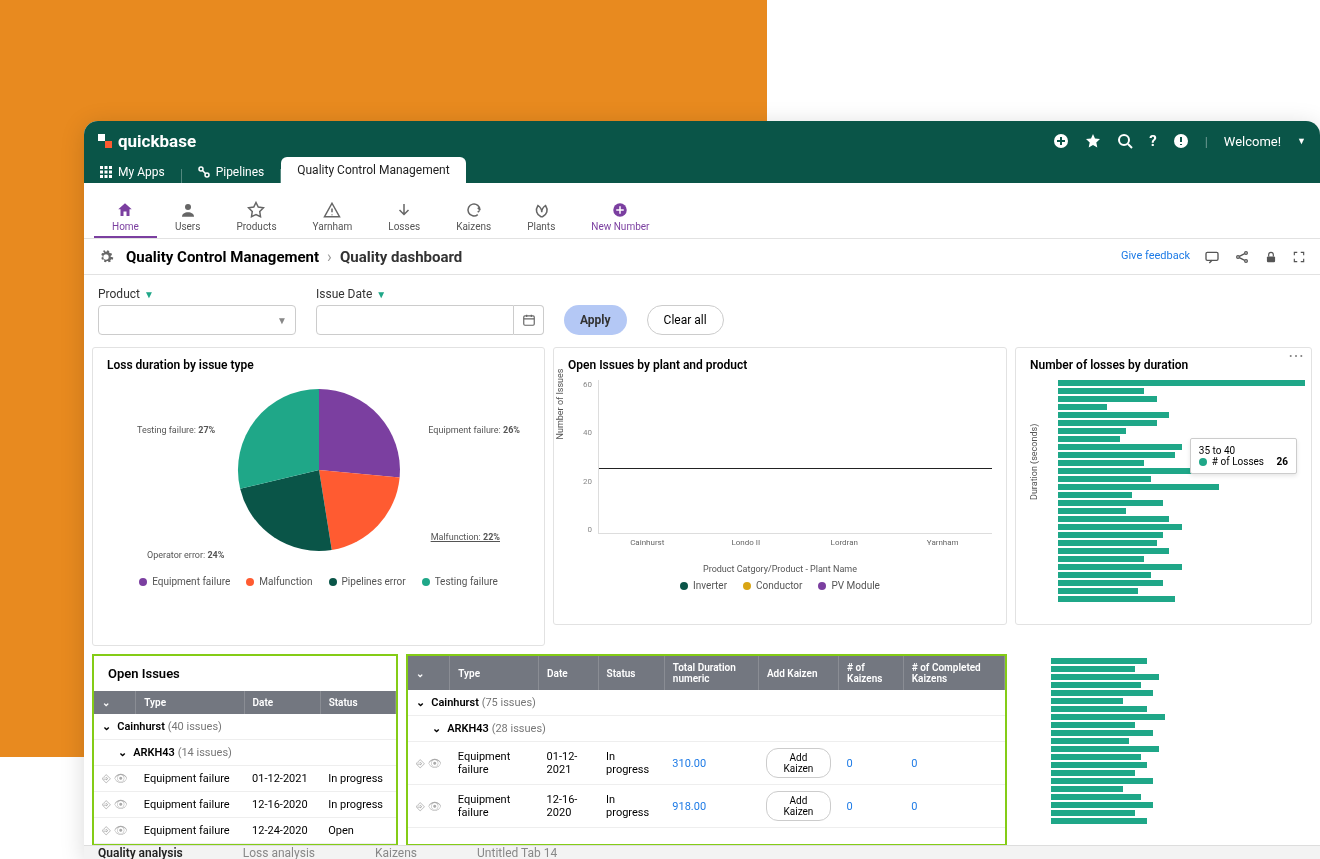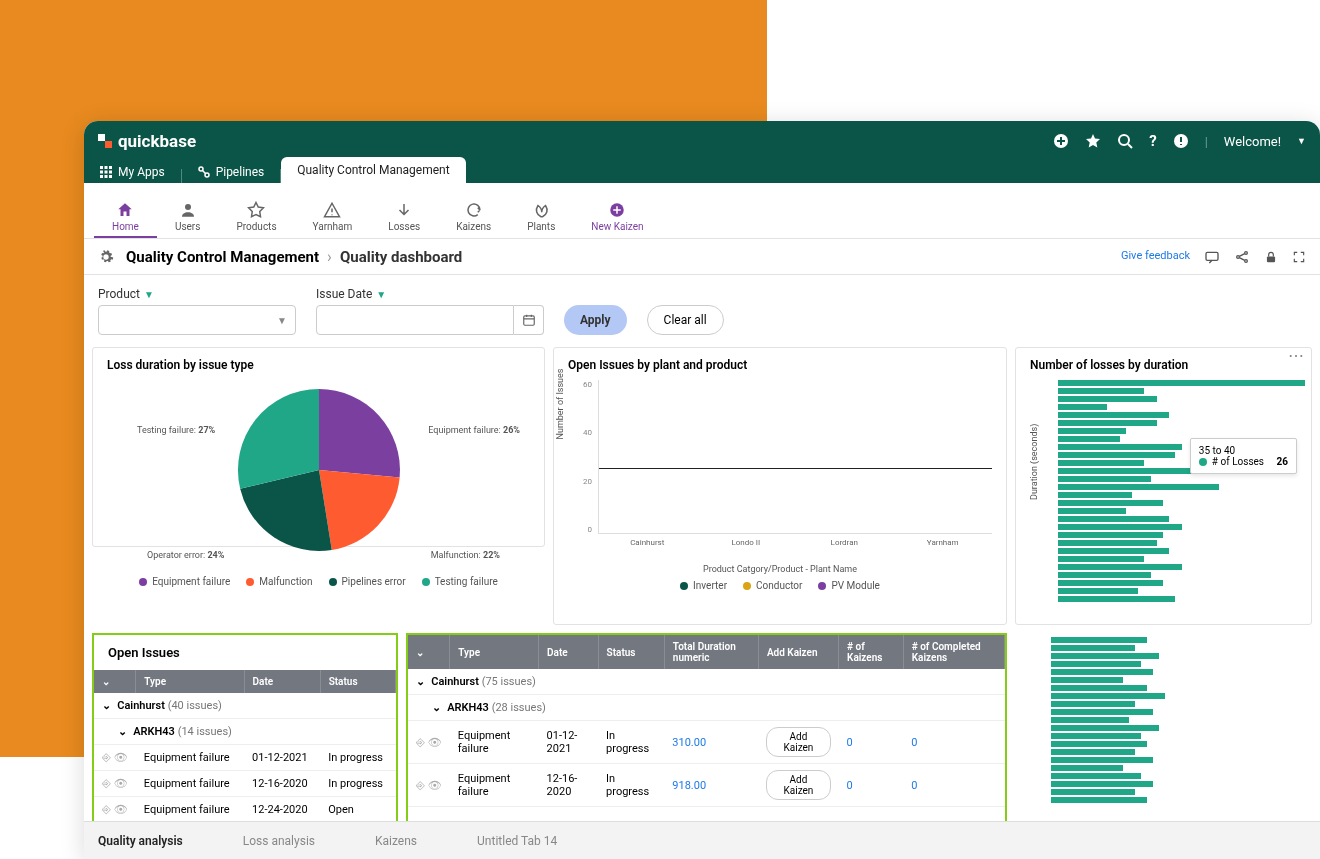--- a/index.html
+++ b/index.html
@@ -36,21 +36,21 @@
 .finput{height:30px;border:1px solid #ccc;border-radius:4px;padding:0 8px;background:#fff;position:relative;}
 .fselect{width:198px;display:flex;align-items:center;justify-content:flex-end;}
 .fdate{width:198px;display:flex;align-items:center;}
 .fdate-btn{width:30px;height:30px;border:1px solid #ccc;border-left:none;border-radius:0 4px 4px 0;display:flex;align-items:center;justify-content:center;cursor:pointer;}
 .btn{height:30px;padding:0 16px;border-radius:16px;font-size:12px;cursor:pointer;display:flex;align-items:center;}
 .btn-apply{background:#b4c8f5;border:none;color:#333;font-weight:bold;}
 .btn-clear{background:#fff;border:1px solid #ccc;}
 .dash{padding:0 8px;display:flex;gap:8px;}
 .card{background:#fff;border:1px solid #e2e2e2;border-radius:3px;padding:10px 14px;}
 .card-title{font-size:12px;font-weight:600;margin-bottom:8px;}
-.row1 .card:nth-child(1){width:453px;height:200px;}
+.row1 .card:nth-child(1){width:453px;height:299px;}
 .row1 .card:nth-child(2){width:454px;height:278px;}
 .row1 .card:nth-child(3){flex:1;height:278px;position:relative;}
 .pie-wrap{display:flex;justify-content:center;position:relative;height:190px;}
 .pie-label{position:absolute;font-size:9px;color:#555;}
 .pie-label b{font-weight:700;}
 .legend{display:flex;justify-content:center;gap:16px;font-size:10px;color:#555;margin-top:6px;}
 .legend-item{display:flex;align-items:center;gap:5px;}
 .legend-dot{width:8px;height:8px;border-radius:50%;}
 .barchart{height:180px;position:relative;padding-left:30px;}
 .bc-y{position:absolute;left:0;top:0;bottom:26px;display:flex;flex-direction:column;justify-content:space-between;font-size:8px;color:#888;align-items:flex-end;width:24px;}
@@ -78,21 +78,21 @@
 .tbl{width:100%;border-collapse:collapse;font-size:11px;}
 .tbl th{background:#737780;color:#fff;font-weight:600;padding:6px 8px;text-align:left;border-right:1px solid #8a8d94;font-size:10px;}
 .tbl th:first-child{width:30px;}
 .tbl td{padding:6px 8px;border-bottom:1px solid #eee;}
 .grp-row{font-weight:600;}
 .grp-row .chev{display:inline-block;margin-right:6px;}
 .grp-count{color:#777;font-weight:400;}
 .row-icons{color:#aaa;display:flex;gap:3px;}
 .link-num{color:#1e7be6;}
 .btn-kaizen{border:1px solid #ccc;border-radius:12px;padding:3px 10px;font-size:10px;background:#fff;cursor:pointer;}
-.bottom-tabs{position:absolute;bottom:0;left:0;right:0;background:#f3f3f3;border-top:1px solid #ddd;height:38px;display:flex;align-items:center;padding:0 14px;gap:60px;font-size:12px;}
+.bottom-tabs{position:absolute;bottom:0;left:0;right:0;background:#f3f3f3;border-top:1px solid #ddd;height:14px;display:flex;align-items:center;padding:0 14px;gap:60px;font-size:12px;}
 .bt-item{color:#888;cursor:pointer;}
 .bt-item.active{color:#222;font-weight:600;}
 .hbars-continue{display:flex;flex-direction:column;gap:2px;padding:4px 20px 4px 36px;}
 svg{display:block;}
 </style>
 </head>
 <body>
 
 <div class="orange-bg"></div>
 
@@ -206,21 +206,21 @@
         <svg viewBox="0 0 24 24" fill="none" stroke="#666" stroke-width="2">
           <path d="M12 21c-6-3-8-9-4-15 3 2 5 5 5 9 0-4 2-7 5-9 4 6 2 12-4 15z"></path>
         </svg>
         <span>Plants</span>
       </div>
     <div class="tb-item new">
         <svg viewBox="0 0 24 24" fill="#7b3fa0">
           <circle cx="12" cy="12" r="9"></circle>
           <path d="M12 7v10M7 12h10" stroke="#fff" stroke-width="2"></path>
         </svg>
-        <span>New Kaizen</span>
+        <span>New Number</span>
       </div>
   </div>
 
   <div class="crumbbar">
     <span class="gear">
         <svg width="16" height="16" viewBox="0 0 24 24" fill="#666">
           <path d="M12 8a4 4 0 100 8 4 4 0 000-8zm9 4l2 1-1 3-2-.5c-.4.6-.9 1.1-1.5 1.5l.5 2-3 1-1-2a7 7 0 01-2 0l-1 2-3-1 .5-2c-.6-.4-1.1-.9-1.5-1.5l-2 .5-1-3 2-1a7 7 0 010-2l-2-1 1-3 2 .5c.4-.6.9-1.1 1.5-1.5L7 3l3-1 1 2a7 7 0 012 0l1-2 3 1-.5 2c.6.4 1.1.9 1.5 1.5l2-.5 1 3-2 1a7 7 0 010 2z"></path>
         </svg>
       </span>
     <span class="crumb">Quality Control Management</span>
@@ -290,21 +290,21 @@
     <div class="card">
       <div class="card-title">Loss duration by issue type</div>
       <div class="pie-wrap">
         <svg width="180" height="180" viewBox="0 0 100 100">
           <path d="M50 50 L50 5 A45 45 0 0 1 94.8 54.1 Z" fill="#7b3fa0"></path>
           <path d="M50 50 L94.8 54.1 A45 45 0 0 1 57.1 94.4 Z" fill="#ff5b31"></path>
           <path d="M50 50 L57.1 94.4 A45 45 0 0 1 6.2 60.4 Z" fill="#0a5548"></path>
           <path d="M50 50 L6.2 60.4 A45 45 0 0 1 50 5 Z" fill="#1fa788"></path>
         </svg>
         <div class="pie-label" style="right:10px;top:45px;">Equipment failure: <b>26%</b></div>
-        <div class="pie-label" style="right:30px;bottom:10px;">Malfunction: <b>22%</b></div>
+        <div class="pie-label" style="right:30px;bottom:28px;text-decoration:underline;">Malfunction: <b>22%</b></div>
         <div class="pie-label" style="left:40px;bottom:10px;">Operator error: <b>24%</b></div>
         <div class="pie-label" style="left:30px;top:45px;">Testing failure: <b>27%</b></div>
       </div>
       <div class="legend">
         <div class="legend-item">
             <span class="legend-dot" style="background:#7b3fa0"></span>
             <span>Equipment failure</span>
           </div>
         <div class="legend-item">
             <span class="legend-dot" style="background:#ff5b31"></span>

